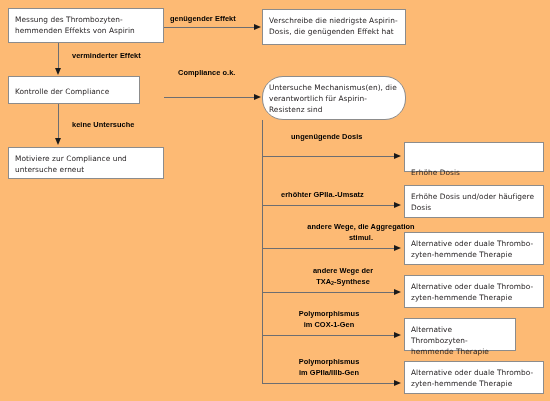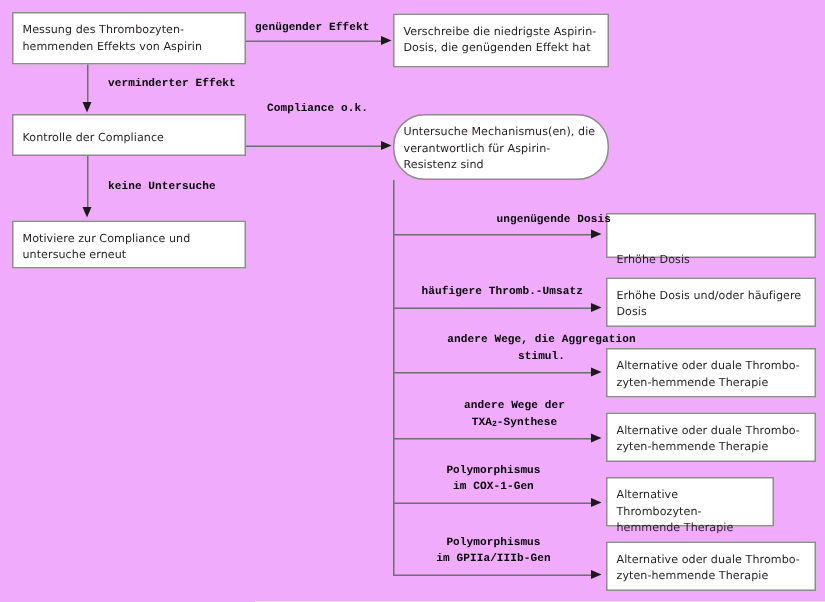--- a/index.html
+++ b/index.html
@@ -8,42 +8,42 @@
     padding: 0;
     background: #ffffff;
   }
   body {
     font-family: "DejaVu Sans", "Liberation Sans", sans-serif;
   }
   #canvas {
     position: relative;
     width: 550px;
     height: 401px;
-    background: #f0abfc;
+    background: #fdba74;
     overflow: hidden;
   }
   .box {
     position: absolute;
     box-sizing: border-box;
     border: 1px solid #8c8c8c;
     background: #ffffff;
     color: #231f20;
     font-size: 7.4px;
     line-height: 11.2px;
     padding: 5px 6px 4px 6px;
     font-family: "DejaVu Sans", "Liberation Sans", sans-serif;
     letter-spacing: 0.05px;
   }
   .edge-label {
     position: absolute;
     font-size: 7.4px;
     line-height: 10.5px;
     font-weight: bold;
     color: #000000;
-    font-family: Liberation Mono, monospace;
+    font-family: Liberation Sans, sans-serif;
     white-space: nowrap;
     letter-spacing: 0.05px;
   }
   .edge-label.center {
     text-align: center;
   }
   .hline {
     position: absolute;
     height: 1px;
     background: #6d6e71;
@@ -76,21 +76,21 @@
     bottom: -0.22em;
   }
 </style>
 </head>
 <body>
 
 <div id="canvas">
 
   <div class="box" style="left:8px; top:8px; width:156px; height:35px;">Messung des Thrombozyten-hemmenden Effekts von Aspirin</div>
 
-  <div class="box" style="left:8px; top:76px; width:156px; height:28px; padding-top:9px;">Kontrolle der Compliance</div>
+  <div class="box" style="left:8px; top:76px; width:132px; height:28px; padding-top:9px;">Kontrolle der Compliance</div>
 
   <div class="box" style="left:262px; top:9px; width:144px; height:36px;">Verschreibe die niedrigste Aspirin-Dosis, die genügenden Effekt hat</div>
 
   <div class="box" style="left:8px; top:147px; width:156px; height:32px;">Motiviere zur Compliance und untersuche erneut</div>
 
   <div class="box" style="left:262px; top:76px; width:144px; height:44px;border-radius:21px;">Untersuche Mechanismus(en), die verantwortlich für Aspirin-Resistenz sind</div>
 
   <div class="box" style="left:404px; top:142px; width:140px; height:27px; padding-top:24px;">Erhöhe Dosis</div>
 
   <div class="box" style="left:404px; top:185px; width:140px; height:33px;">Erhöhe Dosis und/oder häufigere Dosis</div>
@@ -116,25 +116,25 @@
   <div class="edge-label" style="left:178px; top:68px;text-align:right;">Compliance o.k.</div>
 
   <div class="vline" style="left:58px; top:104px; height:35px;"></div>
   <div class="arrow-down" style="left:54.5px; top:138px;"></div>
   <div class="edge-label" style="left:72px; top:120px;">keine Untersuche</div>
 
   <div class="vline" style="left:262px; top:120px; height:264px;"></div>
 
   <div class="hline" style="left:262px; top:156px; width:134px;"></div>
   <div class="arrow-right" style="left:394px; top:152.5px;"></div>
-  <div class="edge-label" style="left:291px; top:142px;margin-left:40px;">ungenügende Dosis</div>
+  <div class="edge-label" style="left:291px; top:132px;">ungenügende Dosis</div>
 
   <div class="hline" style="left:262px; top:205px; width:134px;"></div>
   <div class="arrow-right" style="left:394px; top:201.5px;"></div>
-  <div class="edge-label" style="left:281px; top:190px;">häufigere Thromb.-Umsatz</div>
+  <div class="edge-label" style="left:281px; top:190px;">erhöhter GPIIa.-Umsatz</div>
 
   <div class="hline" style="left:262px; top:248px; width:134px;"></div>
   <div class="arrow-right" style="left:394px; top:244.5px;"></div>
   <div class="edge-label center" style="left:266px; top:222px; width:126px;margin-left:32px;">
     <span>andere Wege, die Aggregation</span><br>
     <span>stimul.</span>
   </div>
 
   <div class="hline" style="left:262px; top:292px; width:134px;"></div>
   <div class="arrow-right" style="left:394px; top:288.5px;"></div>

